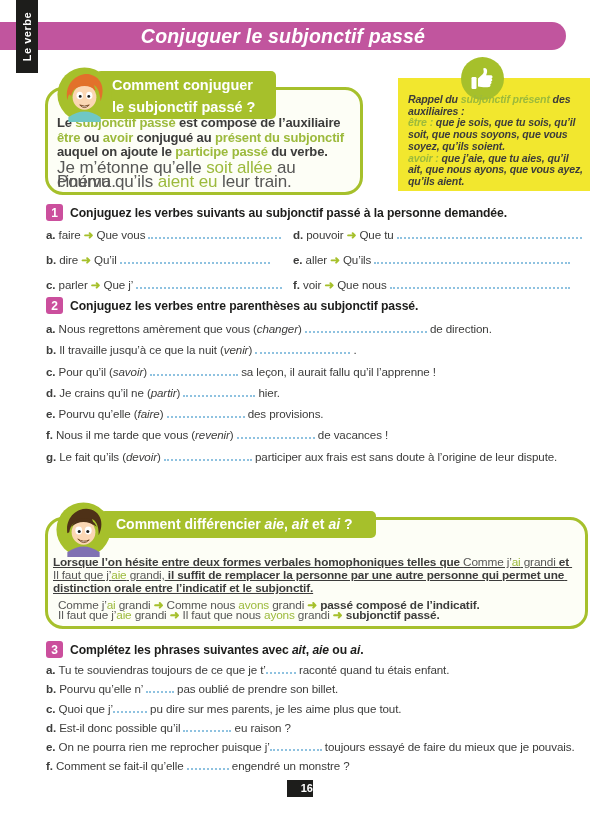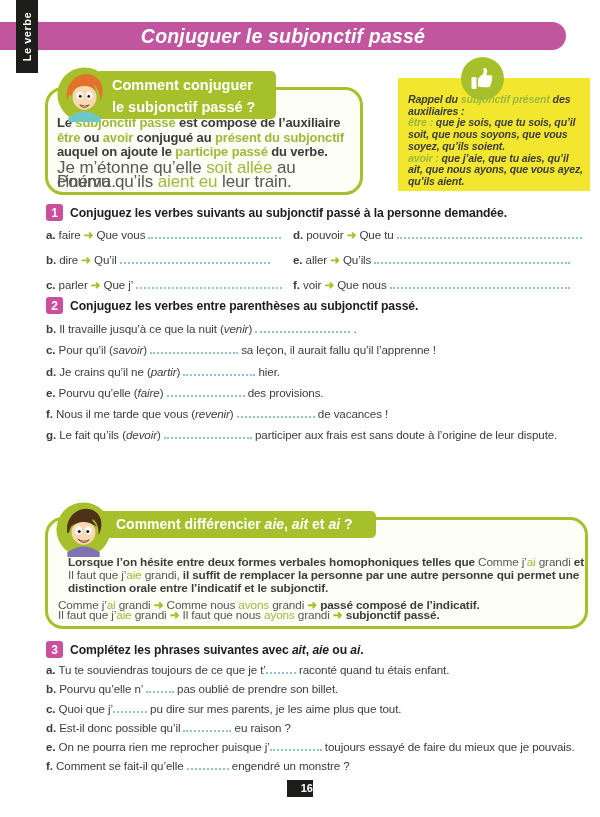--- a/index.html
+++ b/index.html
@@ -21,21 +21,21 @@
   .band { position:absolute; background:#a6c02b; color:#fff; font-weight:700; z-index:4; border-radius:5px; }
   .band1 { left:96px; top:71px; width:180px; height:48px; font-size:14.5px; line-height:22px; padding:3px 15px 0 16px; }
   .band2 { left:100px; top:511px; width:276px; height:27px; font-size:14px; line-height:27px; padding-left:16px; }
   .avatar { position:absolute; z-index:5; }
   .av1 { left:56px; top:66px; width:57px; height:57px; }
   .av2 { left:55px; top:501px; width:57px; height:57px; }
 
   .box1-body { position:absolute; left:57px; top:116px; width:302px; font-size:13px; line-height:14.6px; letter-spacing:-0.15px; z-index:3; }
   .box1-ex { position:absolute; left:57px; width:302px; font-size:17px; line-height:14px; letter-spacing:-0.1px; z-index:3; }
   .ex-a { top:161px; } .ex-b { top:175px; }
-  .box2-body { position:absolute; left:68px; top:556px; width:521px; font-size:11.8px; line-height:12.9px; letter-spacing:-0.15px; z-index:3; }
+  .box2-body { position:absolute; left:53px; top:556px; width:521px; font-size:11.8px; line-height:12.9px; letter-spacing:-0.15px; z-index:3;text-decoration:underline; }
   .box2-line { position:absolute; left:58px; width:525px; font-size:11.8px; line-height:12.9px; letter-spacing:-0.15px; white-space:nowrap; z-index:3; }
   .b2l1 { top:599px; } .b2l2 { top:609px; }
 
   
   .ybox { position:absolute; left:398px; top:78px; width:192px; height:113px; background:#f2e72e; z-index:1; }
   .thumb-wrap { position:absolute; left:460px; top:56px; width:45px; height:45px; z-index:3; }
   .ybox-text { position:absolute; left:408px; top:94px; width:175px; font-size:10.6px; line-height:11.7px; font-weight:700; font-style:italic; letter-spacing:-0.15px; z-index:3; }
 
   
   .ex-head { position:absolute; display:flex; align-items:center; gap:7px; }
@@ -130,20 +130,21 @@
       <div class="row rich"><span class="b">e.</span><span> aller </span><span class="ar">➜</span><span> Qu’ils </span><span class="dots" style="width: 196px;"></span></div>
       <div class="row rich"><span class="b">f.</span><span> voir </span><span class="ar">➜</span><span> Que nous </span><span class="dots" style="width: 180px;"></span></div>
     </div>
   </div>
 
   <div class="ex-head eh2">
     <div class="num">2</div>
     <div class="instr">Conjuguez les verbes entre parenthèses au subjonctif passé.</div>
   </div>
   <div class="ex2-items">
+    <div class="row rich"><span class="b">a.</span><span> Nous regrettons amèrement que vous (</span><span class="i">changer</span><span>) </span><span class="dots" style="width: 122px;"></span><span> de direction.</span></div>
     <div class="row rich"><span class="b">b.</span><span> Il travaille jusqu’à ce que la nuit (</span><span class="i">venir</span><span>) </span><span class="dots" style="width: 95px;"></span><span> .</span></div>
     <div class="row rich"><span class="b">c.</span><span> Pour qu’il (</span><span class="i">savoir</span><span>) </span><span class="dots" style="width: 88px;"></span><span> sa leçon, il aurait fallu qu’il l’apprenne !</span></div>
     <div class="row rich"><span class="b">d.</span><span> Je crains qu’il ne (</span><span class="i">partir</span><span>) </span><span class="dots" style="width: 72px;"></span><span> hier.</span></div>
     <div class="row rich"><span class="b">e.</span><span> Pourvu qu’elle (</span><span class="i">faire</span><span>) </span><span class="dots" style="width: 78px;"></span><span> des provisions.</span></div>
     <div class="row rich"><span class="b">f.</span><span> Nous il me tarde que vous (</span><span class="i">revenir</span><span>) </span><span class="dots" style="width: 78px;"></span><span> de vacances !</span></div>
     <div class="row rich"><span class="b">g.</span><span> Le fait qu’ils (</span><span class="i">devoir</span><span>) </span><span class="dots" style="width: 88px;"></span><span> participer aux frais est sans doute à l’origine de leur dispute.</span></div>
   </div>
 
   <div class="lesson-box box2"></div>
   <div class="band band2 rich"><span>Comment différencier </span><span class="i">aie</span><span>, </span><span class="i">ait</span><span> et </span><span class="i">ai</span><span> ?</span></div>

